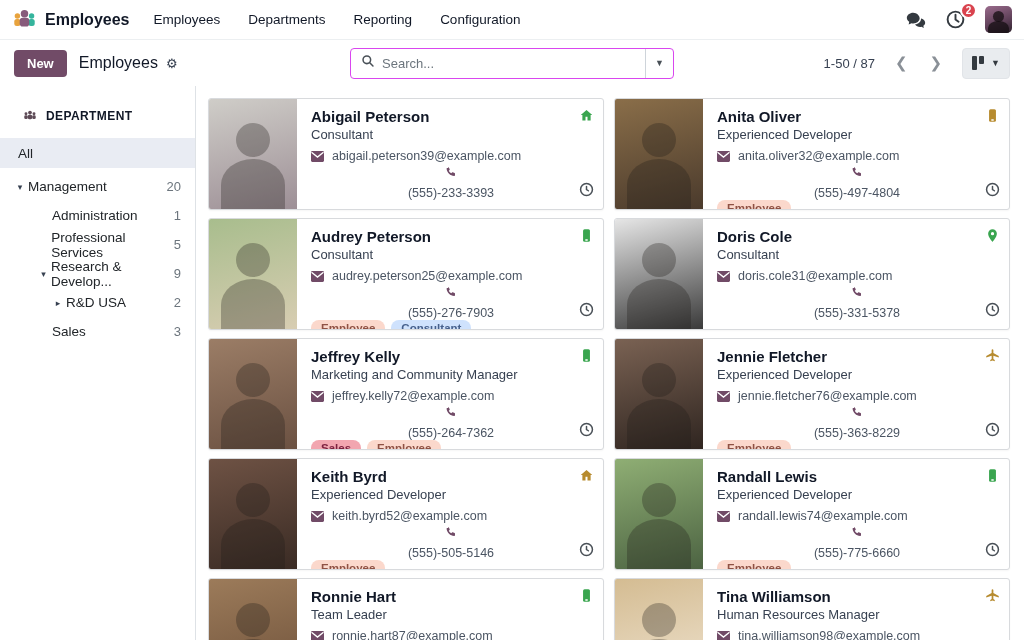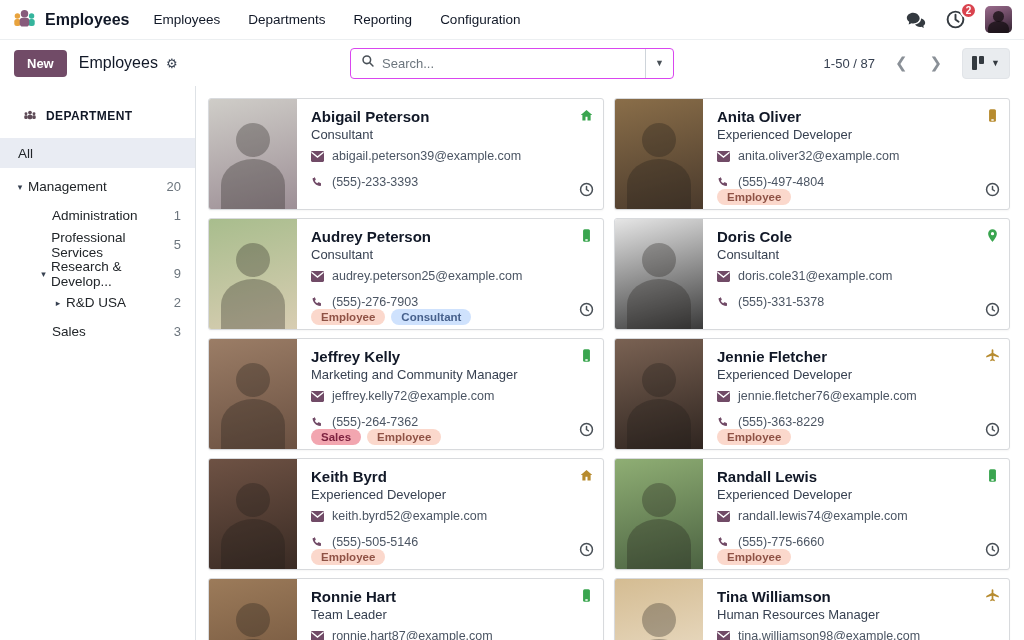--- a/index.html
+++ b/index.html
@@ -72,21 +72,21 @@
     box-shadow:0 1px 2px rgba(0,0,0,.04); overflow:hidden; position:relative; cursor:pointer; }
   .photo { width:88px; flex-shrink:0; position:relative; }
   .photo::before { content:""; position:absolute; left:50%; top:24px; width:34px; height:34px;
     margin-left:-17px; border-radius:50%; background:rgba(30,25,22,.30); }
   .photo::after { content:""; position:absolute; left:50%; top:60px; width:64px; height:52px;
     margin-left:-32px; border-radius:50% 50% 0 0; background:rgba(30,25,22,.30); }
   .card-body { flex:1; padding:9px 12px 6px 14px; position:relative; }
   .emp-name { font-size:15px; font-weight:700; color:#111827; }
   .emp-job { font-size:13px; color:#374151; margin-top:2px; }
   .contact { display:flex; align-items:center; gap:8px; margin-top:7px; }
-  .contact + .contact { margin-top:12px; }
+  .contact + .contact { margin-top:3px;flex-direction:column; }
   .contact .c-icon { color:#714B67; width:13px; display:flex; }
   .contact span.txt { font-size:12.5px; color:#4b5563; }
   .tags { display:flex; gap:6px; margin-top:0; }
   .tag { font-size:11.5px; font-weight:700; padding:2px 10px; border-radius:10px; }
   .tag-employee { background:#fbd8cc; color:#8f5245; }
   .tag-consultant { background:#cfe2fd; color:#46608c; }
   .tag-sales { background:#f2a6b0; color:#7d2240; }
   .presence { position:absolute; top:9px; right:9px; width:15px; height:15px; }
   .act-clock { position:absolute; bottom:8px; right:9px; color:#495057; cursor:pointer; }
 </style>

